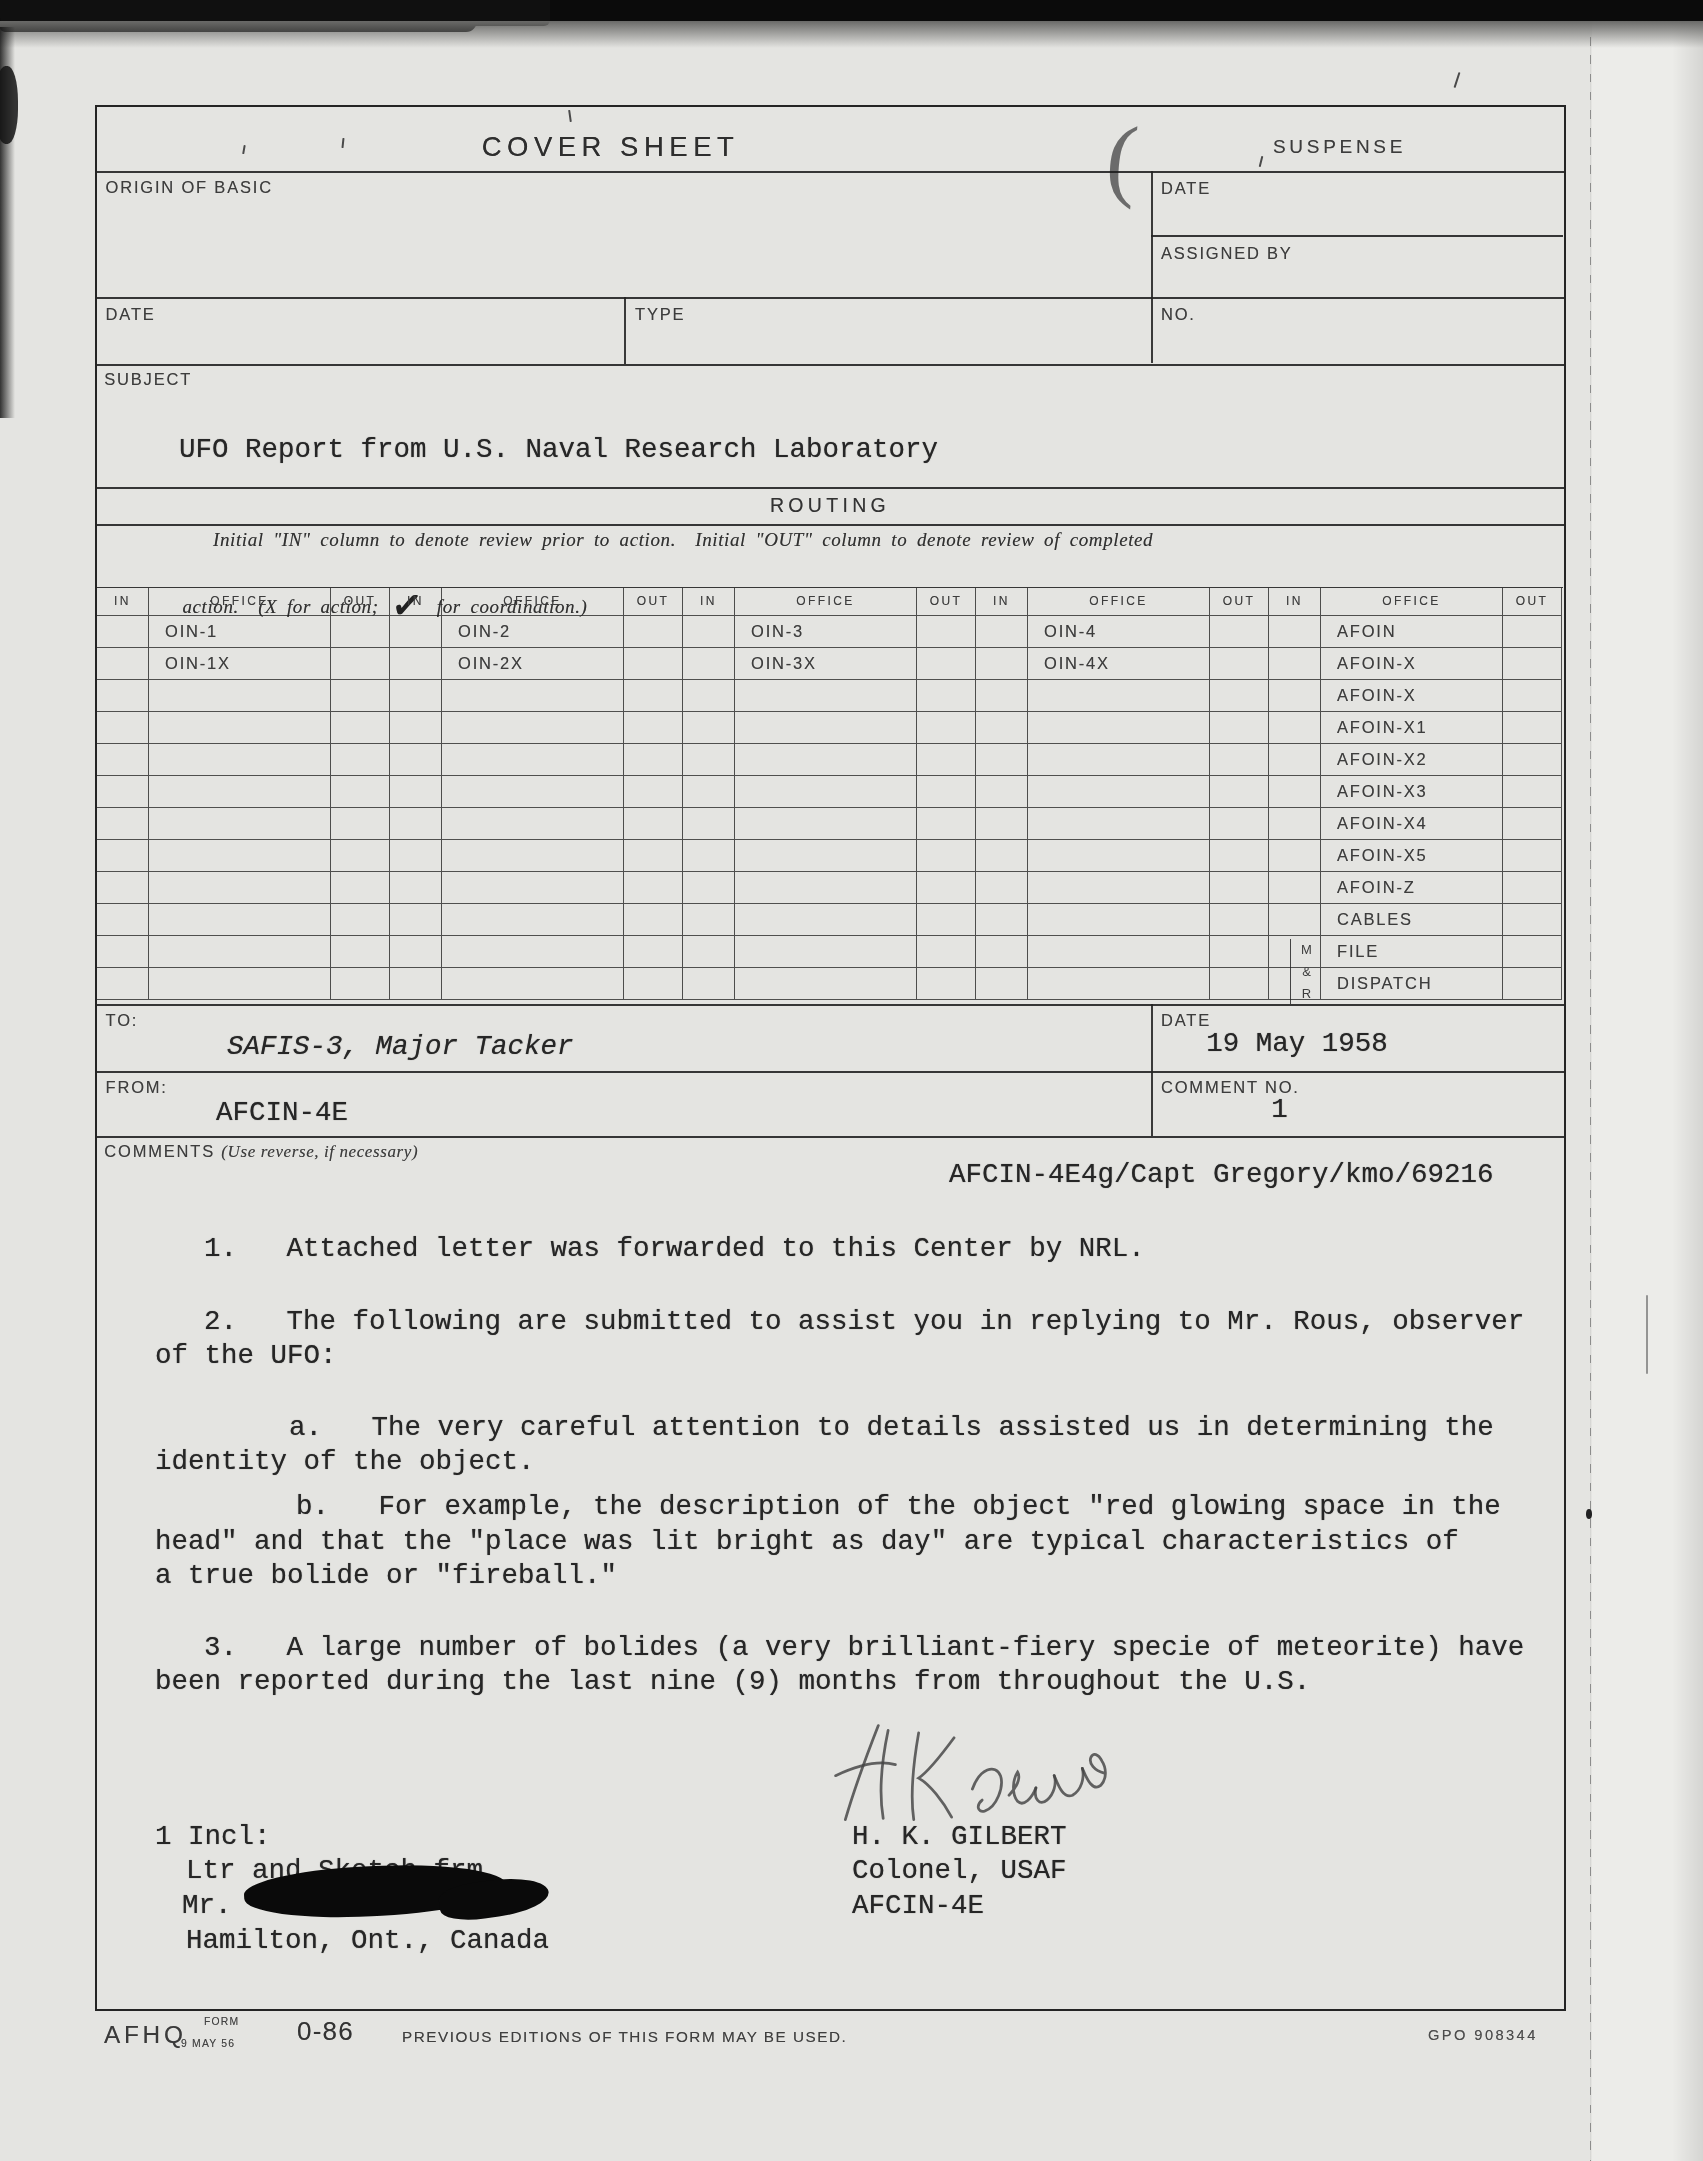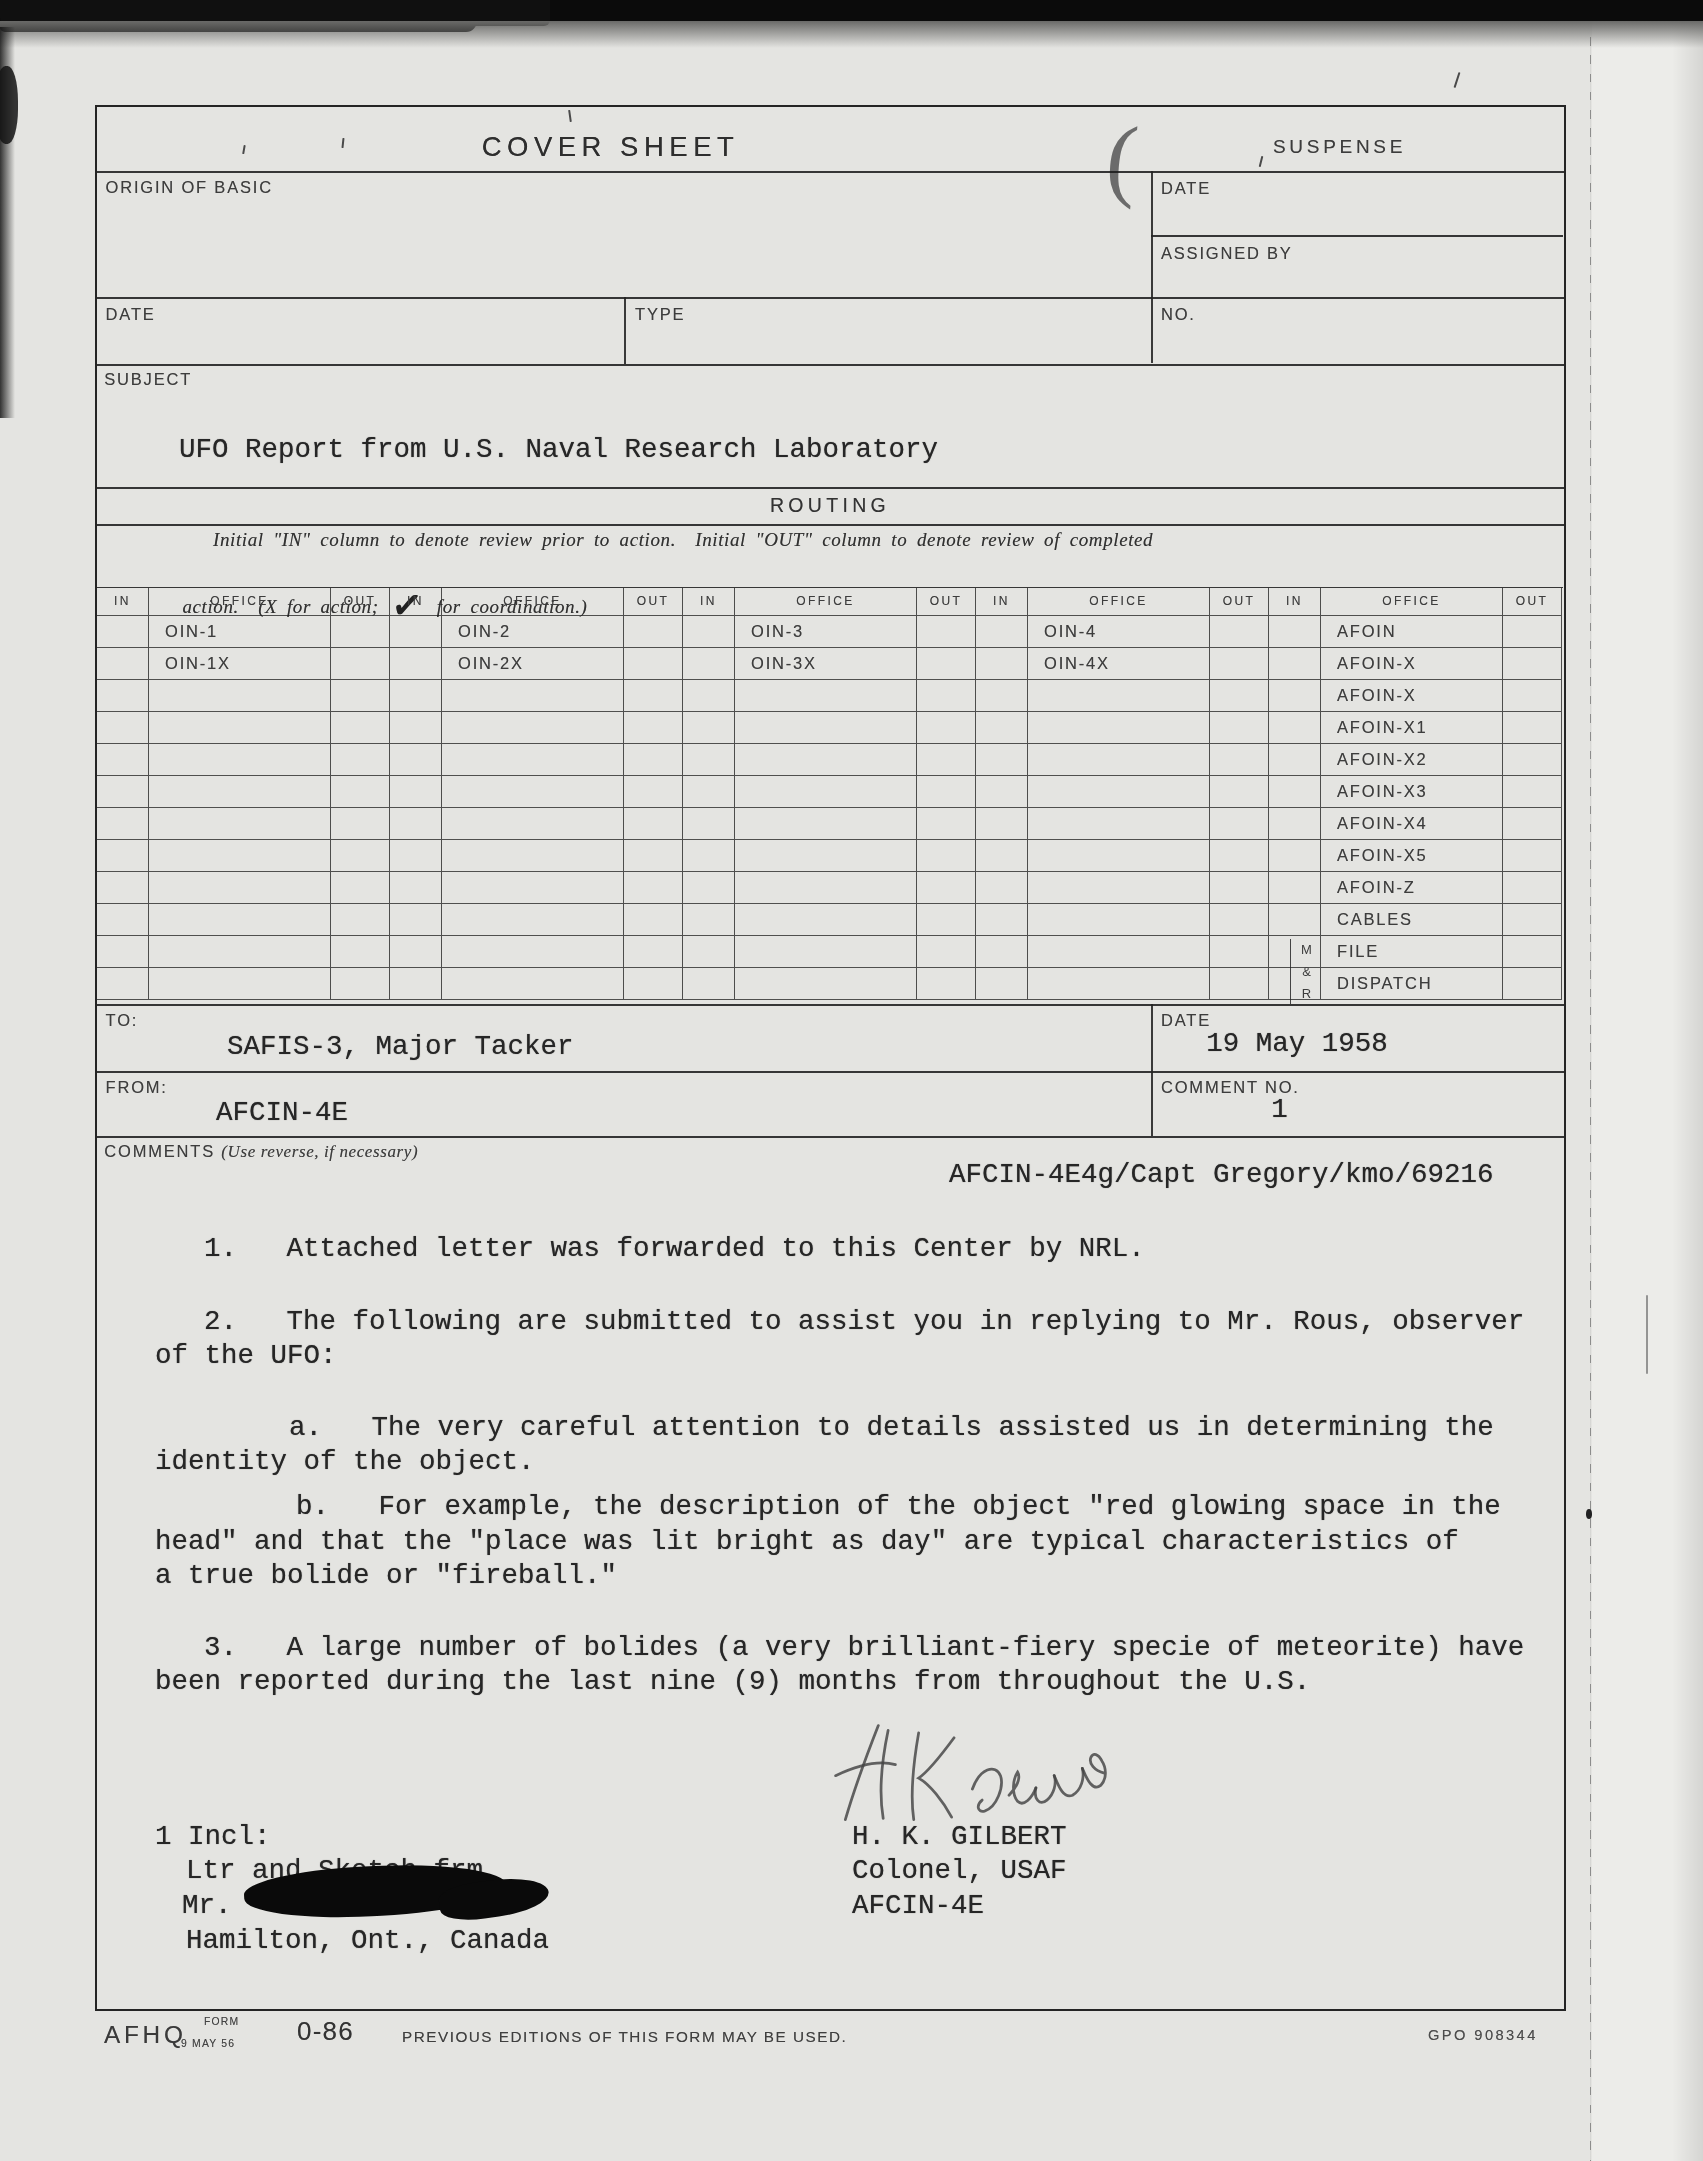--- a/index.html
+++ b/index.html
@@ -314,21 +314,21 @@
         <div class="rc ">DISPATCH</div>
         <div class="rc nn"></div>
       </div>
     <div class="abs mrbox">
       <span>M</span>
       <span>&amp;</span>
       <span>R</span>
     </div>
 
     <div class="lbl" style="left:8.6px;top:904px;">TO:</div>
-    <div class="typed" style="left:130px;top:924px;">SAFIS-3, Major Tacker</div>
+    <div class="typed" style="left:130px;top:924px;font-style:italic;">SAFIS-3, Major Tacker</div>
     <div class="lbl" style="left:1064px;top:904px;">DATE</div>
     <div class="typed" style="left:1090px;top:921px;width:220px;">19 May 1958</div>
 
     <div class="lbl" style="left:8.6px;top:971px;">FROM:</div>
     <div class="typed" style="left:119px;top:990px;">AFCIN-4E</div>
     <div class="lbl" style="left:1064px;top:971px;">COMMENT NO.</div>
     <div class="typed" style="left:1146px;top:987px;width:73px;text-align:center;">1</div>
 
     <div class="lbl" style="left:7.3px;top:1035px;"><span>COMMENTS </span><span style="font-family:'Liberation Serif',serif;font-style:italic;letter-spacing:0.6px;font-size:17px;">(Use reverse, if necessary)</span></div>
 

